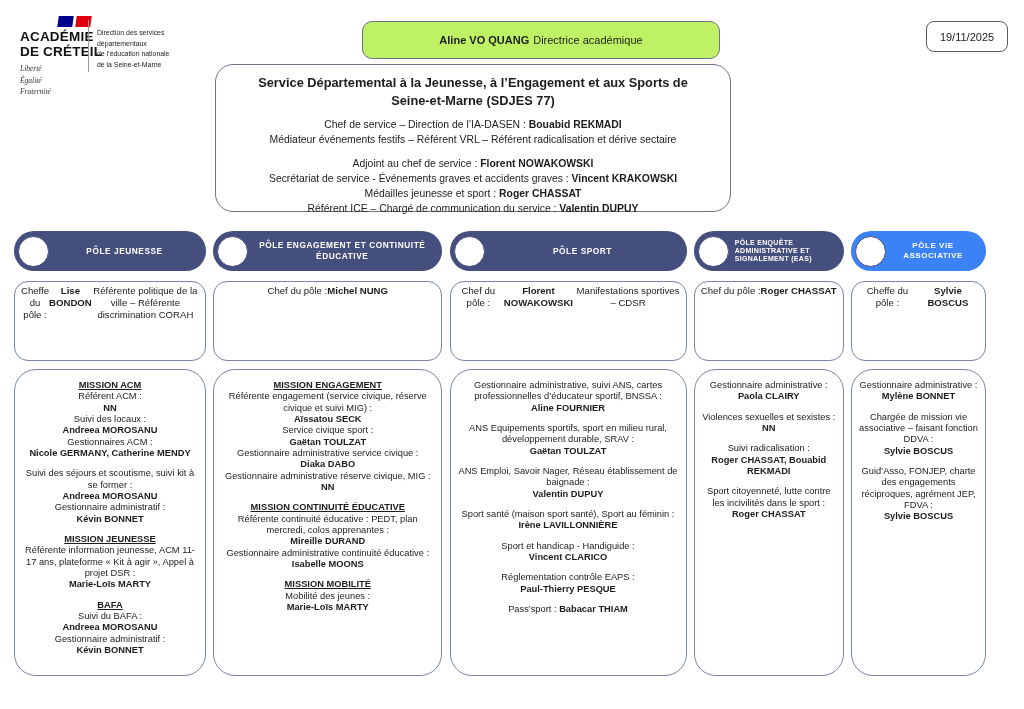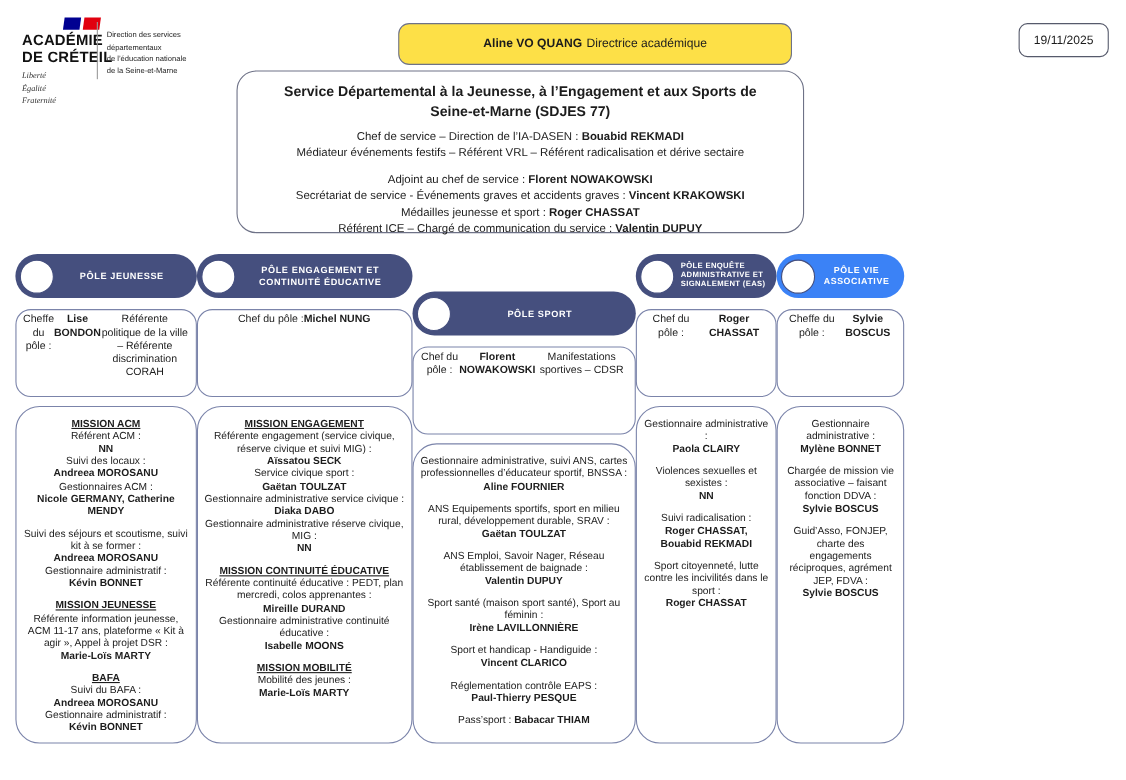--- a/index.html
+++ b/index.html
@@ -14,44 +14,44 @@
   .flag{display:flex;gap:3px;margin-left:38px;height:11px;}
   .flag span{width:15px;height:11px;display:inline-block;transform:skewX(-8deg);}
   .fb{background:#000091;}
   .fr{background:#e1000f;}
   .brand{font-weight:700;font-size:13.5px;line-height:1.08;letter-spacing:.2px;margin-top:3px;color:#111;}
   .motto{font-family:"Liberation Serif", serif;font-style:italic;font-size:7.5px;line-height:1.55;color:#333;margin-top:4px;}
   .vdivider{left:88px;top:20px;width:1px;height:52px;background:#9a9a9a;}
   .direction{left:97px;top:28px;width:110px;font-size:6.9px;line-height:1.55;color:#222;}
   .director-box{
     left:362px;top:21px;width:356px;height:36px;border:1.6px solid #6e7287;border-radius:10px;
-    display:flex;align-items:center;justify-content:center;font-size:11px;background:#fde047;
+    display:flex;align-items:center;justify-content:center;font-size:11px;background:#bef264;
   }
   .director-box .b{font-weight:700;margin-right:4px;}
   .date-box{
     left:926px;top:21px;width:80px;height:29px;border:1.6px solid #565a6b;border-radius:8px;
     display:flex;align-items:center;justify-content:center;font-size:11px;background:#fff;
   }
 
   
   .service-box{
     left:215px;top:64px;width:516px;height:148px;border:1.6px solid #6e7287;border-radius:18px;
     background:#fff;text-align:center;padding-top:9px;box-sizing:border-box;
   }
   .service-title{font-weight:700;font-size:12.8px;line-height:1.4;}
   .service-lines{margin-top:8px;font-size:10.4px;line-height:1.42;}
   .service-lines .gap{height:10px;}
   .service-lines .b{font-weight:700;}
 
   
-  .columns{left:14px;top:231px;width:808px;height:445px;display:flex;justify-content:space-between;}
+  .columns{left:14px;top:231px;width:972px;height:445px;display:flex;justify-content:space-between;}
   .col{display:flex;flex-direction:column;}
   .col:nth-child(1){width:192px;}
   .col:nth-child(2){width:229px;}
-  .col:nth-child(3){width:237px;margin-top:34px;}
+  .col:nth-child(3){width:237px;}
   .col:nth-child(4){width:150px;}
   .col:nth-child(5){width:135px;}
 
   .pill{
     height:40px;border-radius:20px;background:#454f7e;display:flex;align-items:center;
     flex-shrink:0;padding:0 8px 0 4px;box-sizing:border-box;
   }
   .pill-circle{
     width:31px;height:31px;border-radius:50%;background:#ffffff;border:1px solid #454f7e;
     flex-shrink:0;box-sizing:border-box;

